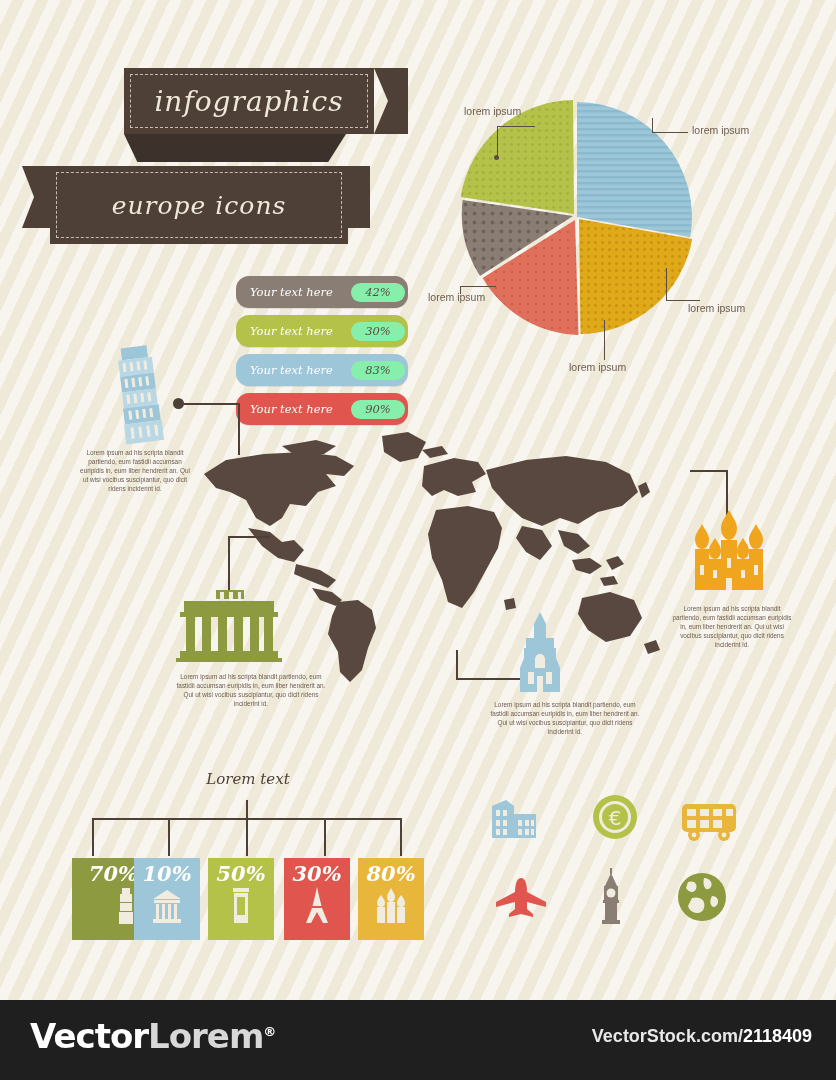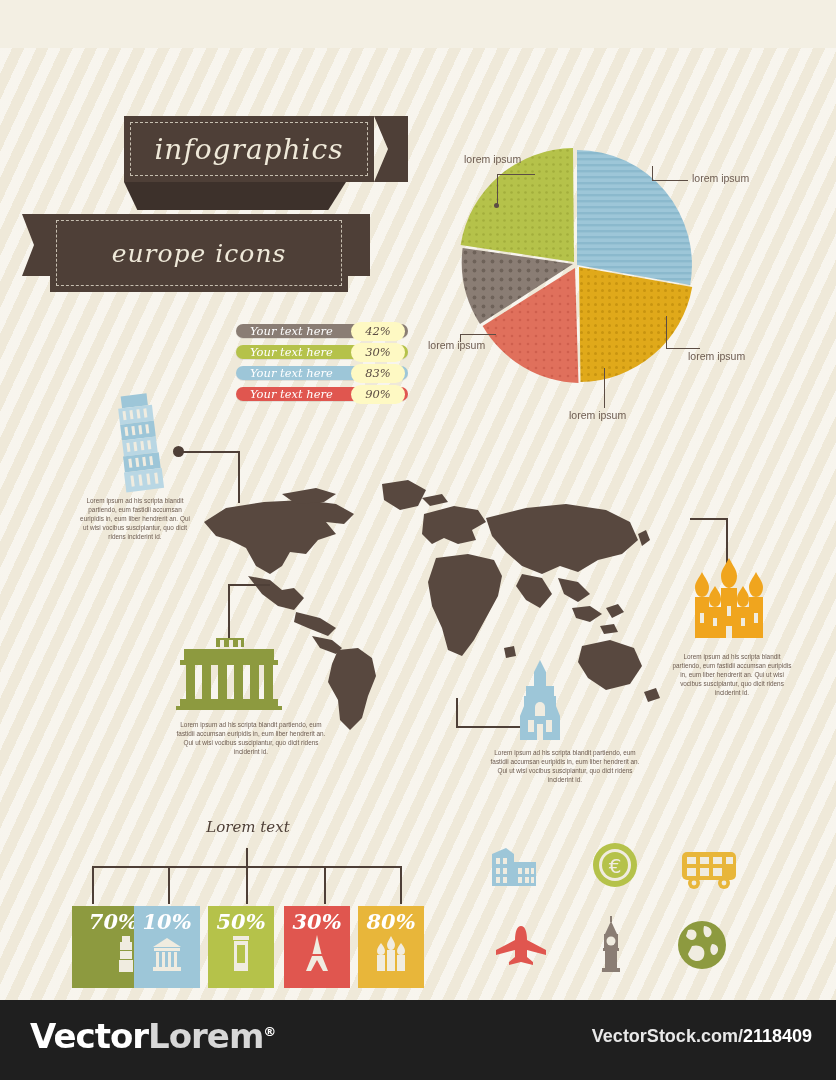--- a/index.html
+++ b/index.html
@@ -14,21 +14,20 @@
   #canvas{
     position:absolute;left:0;top:0;width:836px;height:1000px;
     background:
       repeating-linear-gradient(115deg,
         rgba(255,255,255,0.55) 0px,
         rgba(255,255,255,0.55) 11px,
         rgba(0,0,0,0.0) 11px,
         rgba(0,0,0,0.0) 22px),
       linear-gradient(#efe9d9,#efe9d9);
     overflow:hidden;
-    margin-top:48px;
   }
   .abs{position:absolute;}
 
   
   .ribbon{
     position:absolute;
     background:#4e3f37;
     color:#efe9d9;
     display:flex;align-items:center;justify-content:center;
     font-family:"DejaVu Serif", serif;
@@ -71,31 +70,31 @@
   .leader.v{width:1px;}
   .dot{position:absolute;width:5px;height:5px;border-radius:50%;background:#5c4d44;}
   .pie-label{
     position:absolute;font-size:10.5px;color:#6d5c51;
     font-family:"Liberation Sans",sans-serif;white-space:nowrap;
   }
 
   
   #pills{left:236px;top:276px;width:172px;}
   .pill{
-    position:relative;height:14px;margin-bottom:7px;border-radius:13px;
+    position:relative;height:32px;margin-bottom:7px;border-radius:13px;
     display:flex;align-items:center;
     box-shadow:0 1px 0 rgba(0,0,0,.08);
   }
   .pill .txt{
     flex:1;color:#fff;font-size:11.5px;padding-left:14px;
     font-family:"DejaVu Serif",serif;font-style:italic;
   }
   .pill .val{
     width:54px;height:19px;margin-right:3px;border-radius:10px;
-    background:#fef9c3;color:#5c4d44;font-size:11.5px;
+    background:#86efac;color:#5c4d44;font-size:11.5px;
     display:flex;align-items:center;justify-content:center;
     font-family:"DejaVu Serif",serif;font-style:italic;
   }
 
   
   #map{left:186px;top:430px;width:480px;height:260px;}
   #map svg{display:block}
 
   
   .blurb{

